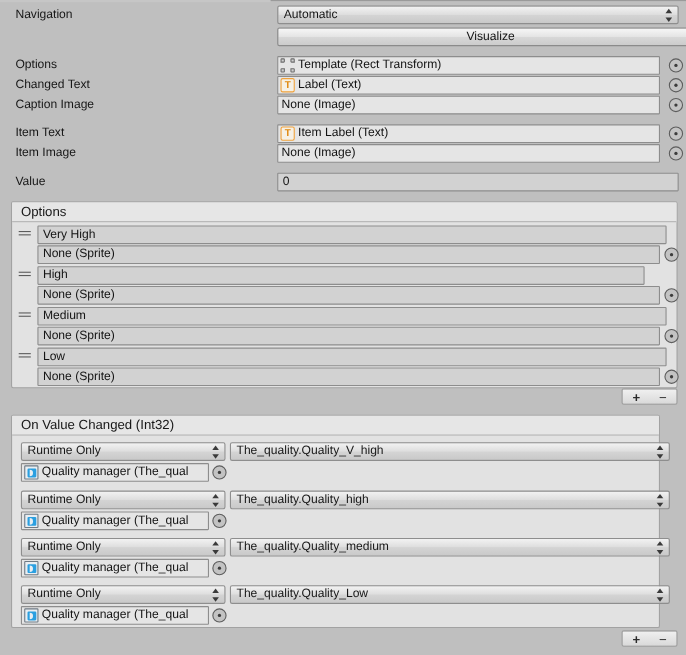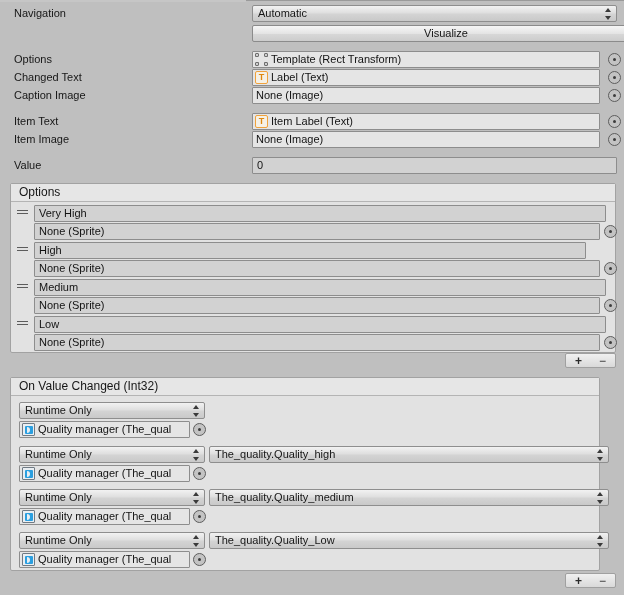--- a/index.html
+++ b/index.html
@@ -227,20 +227,24 @@
 
   <div class="panel" style="left:10px;top:377px;width:590px;height:194px;">
     <div class="panel-hdr">
       <span>On Value Changed (Int32)</span>
     </div>
 
     <div class="popup" style="left:8px;top:24px;width:186px;">
       <span>Runtime Only</span>
       <span class="arr"></span>
     </div>
+    <div class="popup" style="left:198px;top:24px;width:400px;">
+      <span>The_quality.Quality_V_high</span>
+      <span class="arr"></span>
+    </div>
     <div class="objfield withicon" style="left:8px;top:43px;width:171px;">
       <span class="ico ico-script" style="left:2px;top:1px;">
           <s></s>
         </span>
       <span class="fname">Quality manager (The_qual</span>
     </div>
     <div class="picker" style="left:182px;top:45px;"></div>
 
     <div class="popup" style="left:8px;top:68px;width:186px;">
       <span>Runtime Only</span>

